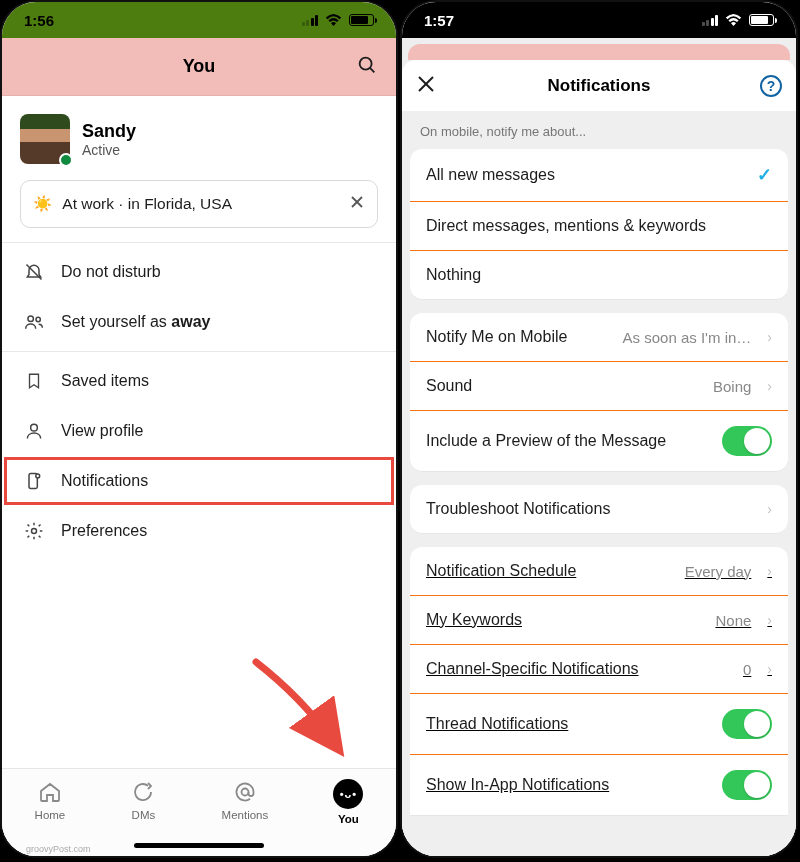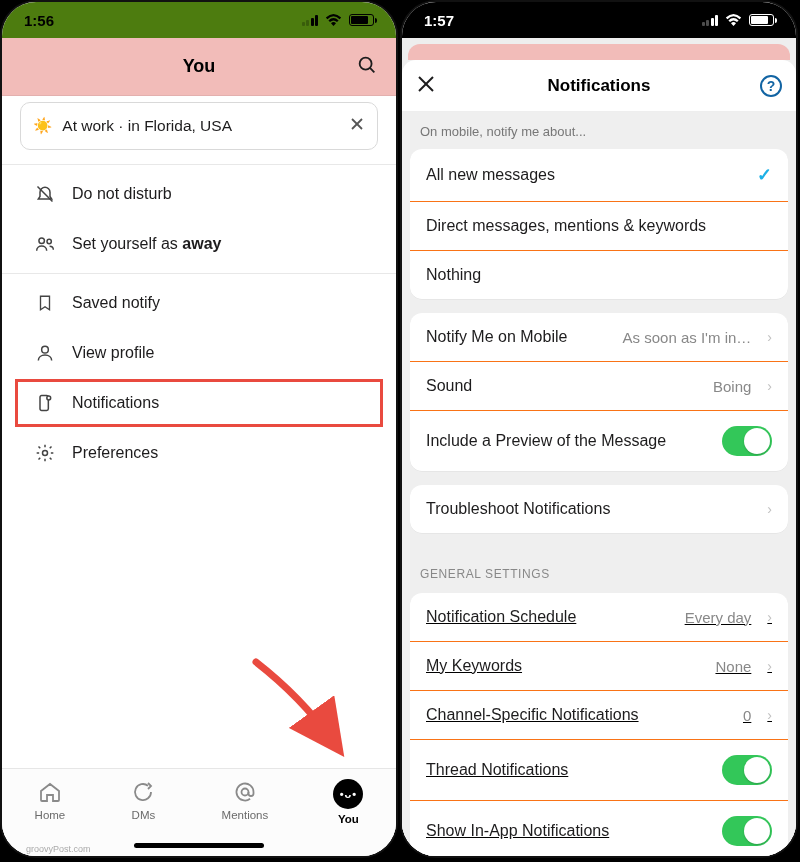--- a/index.html
+++ b/index.html
@@ -92,21 +92,21 @@
     margin: 6px 18px 14px 18px;
     border: 1px solid #d9d9d9;
     border-radius: 10px;
     height: 48px;
     display: flex; align-items: center; gap: 10px;
     padding: 0 12px;
     font-size: 15.5px; color: #1d1c1d;
   }
   .status-card .x { margin-left: auto; color: #444; }
   .divider { height: 1px; background: #e8e8e8; margin: 0; }
-  .menu-list { padding: 4px 12px; }
+  .menu-list { padding: 4px 1px; }
   .menu-row {
     display: flex; align-items: center; gap: 16px;
     padding: 14px 20px;
     font-size: 16px; color: #1d1c1d;
   }
   .menu-row .mi { width: 22px; height: 22px; display: flex; align-items: center; justify-content: center; color: #333; }
   .menu-row.highlight {
     outline: 3px solid #e94a3f; outline-offset: -4px;
   }
   .spacer { flex: 1; }
@@ -205,20 +205,29 @@
       <span class="title">You</span>
       <span class="search">
         <svg width="22" height="22" viewBox="0 0 24 24" fill="none" stroke="#1d1c1d" stroke-width="2">
             <circle cx="10.5" cy="10.5" r="6.5"></circle>
             <line x1="20" y1="20" x2="15.2" y2="15.2"></line>
           </svg>
       </span>
     </div>
 
     <div class="you-body">
+      <div class="profile-row">
+        <div class="avatar">
+            <span class="presence-dot"></span>
+          </div>
+        <div>
+          <div class="profile-name">Sandy</div>
+          <div class="profile-sub">Active</div>
+        </div>
+      </div>
 
       <div class="status-card">
         <span>☀️</span>
         <span>At work · in Florida, USA</span>
         <span class="x">
           <svg width="16" height="16" viewBox="0 0 16 16" stroke="#555" stroke-width="1.8">
               <line x1="3" y1="3" x2="13" y2="13"></line>
               <line x1="13" y1="3" x2="3" y2="13"></line>
             </svg>
         </span>
@@ -251,21 +260,21 @@
 
       <div class="divider"></div>
 
       <div class="menu-list">
         <div class="menu-row">
           <span class="mi">
               <svg width="18" height="20" viewBox="0 0 24 24" fill="none" stroke="#444" stroke-width="1.8">
                 <path d="M6 3h12v18l-6-4-6 4z"></path>
               </svg>
             </span>
-          <span>Saved notify</span>
+          <span>Saved items</span>
         </div>
         <div class="menu-row">
           <span class="mi">
               <svg width="20" height="20" viewBox="0 0 24 24" fill="none" stroke="#444" stroke-width="1.8">
                 <circle cx="12" cy="8" r="4"></circle>
                 <path d="M4 21c0-4 3.6-6.5 8-6.5s8 2.5 8 6.5"></path>
               </svg>
             </span>
           <span>View profile</span>
         </div>
@@ -416,21 +425,20 @@
 
           <div class="card">
             <div class="row">
               <span>Troubleshoot Notifications</span>
               <span class="val">
                   <span class="chev">›</span>
                 </span>
             </div>
           </div>
 
-          <div class="group-header">GENERAL SETTINGS</div>
 
           <div class="card nogap">
             <div class="row">
               <span>Notification Schedule</span>
               <span class="val">
                   <span>Every day</span>
                   <span class="chev">›</span>
                 </span>
             </div>
             <div class="row">

